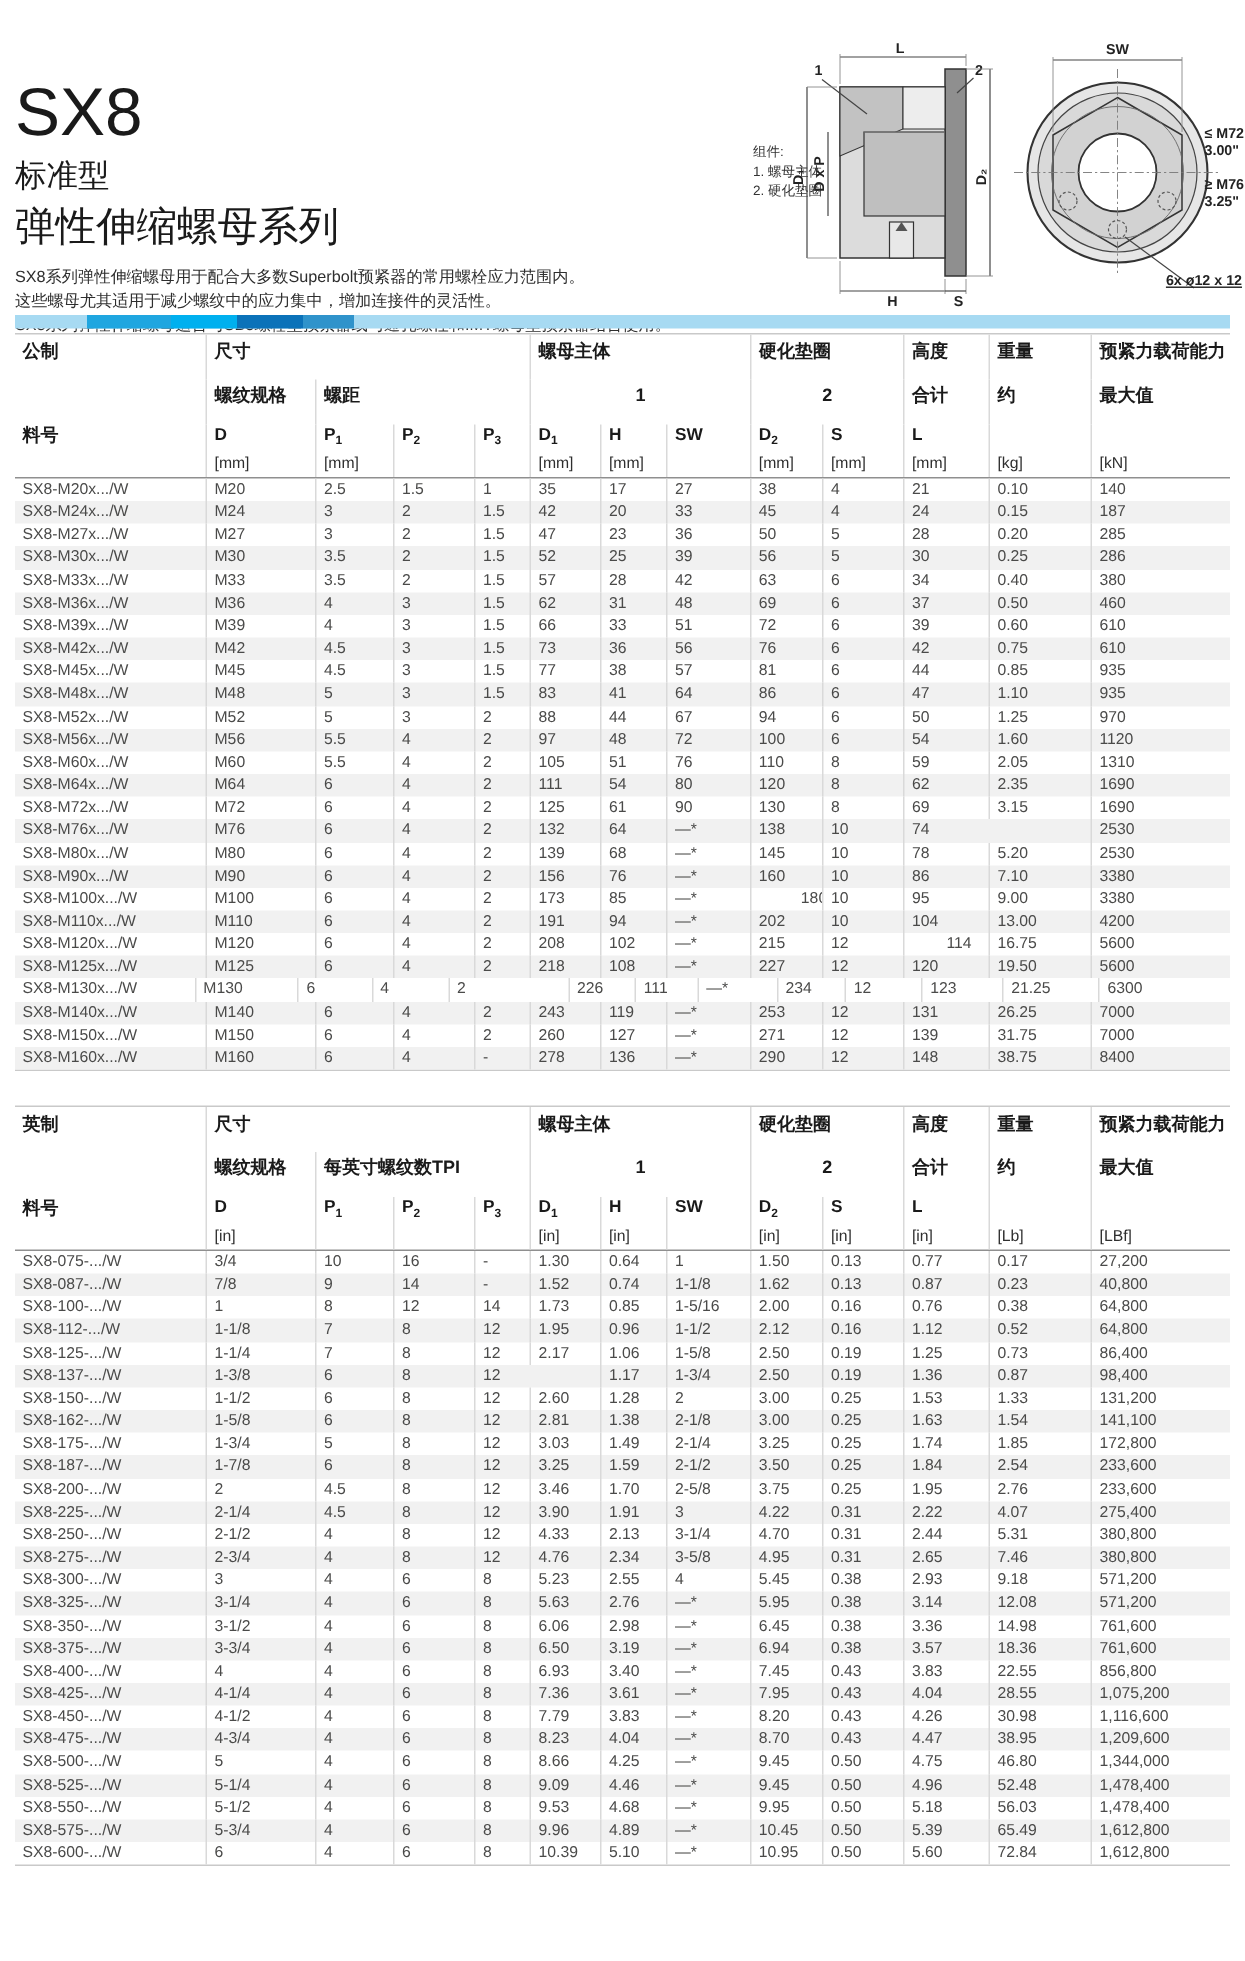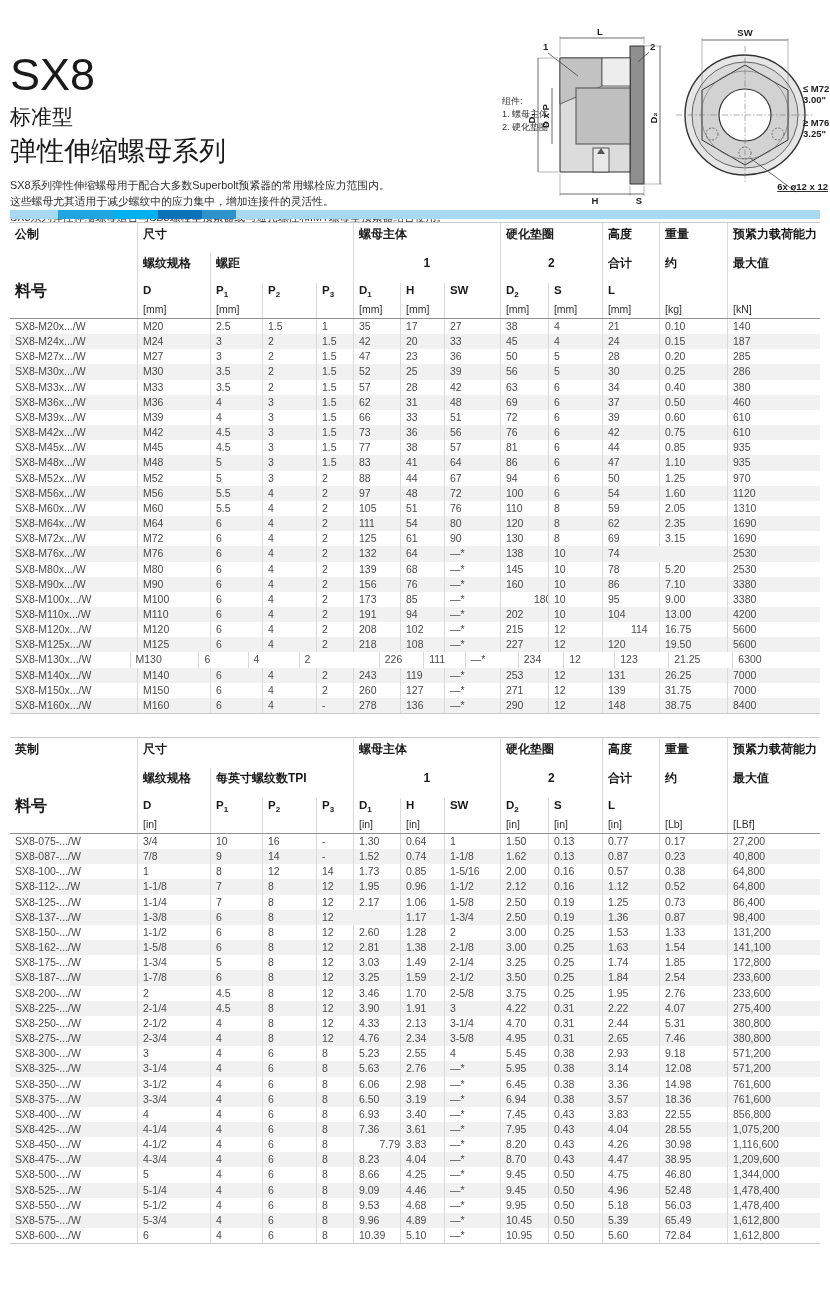--- a/index.html
+++ b/index.html
@@ -31,21 +31,21 @@
   .rowC{height:36px;border-bottom:1px solid #8f8f8f;}
   .hcell{box-sizing:border-box;font-weight:bold;font-size:12px;color:#1a1a1a;
          padding:5px 0 0 5px;line-height:13px;overflow:visible;}
   .rowB .hcell{padding-top:4px;}
   .ctr{text-align:center;padding-left:0;}
   .bl{border-left:1px solid #d9d9d9;}
   .colh{display:flex;flex-direction:column;justify-content:space-between;padding:1px 0 3px 5px;}
   .cm{font-size:11.5px;line-height:12px;height:12px;}
   .cm sub{font-size:8px;}
   .cu{font-weight:normal;font-size:10.5px;color:#2e2e2e;line-height:11px;}
-  .partlab{font-size:16px;padding-top:1px;}
+  .partlab{font-size:12px;padding-top:1px;}
   .drow{height:15.16px;}
   .drow.alt{background:#f1f1f1;}
   .dcell{box-sizing:border-box;font-size:10.5px;line-height:15.16px;color:#4a4a49;
          padding-left:5px;white-space:nowrap;overflow:hidden;}
   
   .notes{position:absolute;left:10px;top:1251px;font-size:10.5px;line-height:1.4;color:#2e2e2e;}
   .notes div{margin:0;}
 </style>
 </head>
 <body>
@@ -717,21 +717,21 @@
         <div class="dcell" style="width: 15.68%;">SX8-100-.../W</div>
         <div class="dcell bl" style="width: 9.01%;">1</div>
         <div class="dcell bl" style="width: 6.42%;">8</div>
         <div class="dcell bl" style="width: 6.67%;">12</div>
         <div class="dcell bl" style="width: 4.57%;">14</div>
         <div class="dcell bl" style="width: 5.8%;">1.73</div>
         <div class="dcell bl" style="width: 5.43%;">0.85</div>
         <div class="dcell bl" style="width: 6.91%;">1-5/16</div>
         <div class="dcell bl" style="width: 5.93%;">2.00</div>
         <div class="dcell bl" style="width: 6.67%;">0.16</div>
-        <div class="dcell bl" style="width: 7.04%;">0.57</div>
+        <div class="dcell bl" style="width: 7.04%;">0.76</div>
         <div class="dcell bl" style="width: 8.4%;">0.38</div>
         <div class="dcell bl" style="width: 11.48%;">64,800</div>
       </div>
       <div class="trow drow alt">
         <div class="dcell" style="width: 15.68%;">SX8-112-.../W</div>
         <div class="dcell bl" style="width: 9.01%;">1-1/8</div>
         <div class="dcell bl" style="width: 6.42%;">7</div>
         <div class="dcell bl" style="width: 6.67%;">8</div>
         <div class="dcell bl" style="width: 4.57%;">12</div>
         <div class="dcell bl" style="width: 5.8%;">1.95</div>
@@ -982,21 +982,21 @@
         <div class="dcell bl" style="width: 7.04%;">4.04</div>
         <div class="dcell bl" style="width: 8.4%;">28.55</div>
         <div class="dcell bl" style="width: 11.48%;">1,075,200</div>
       </div>
       <div class="trow drow">
         <div class="dcell" style="width: 15.68%;">SX8-450-.../W</div>
         <div class="dcell bl" style="width: 9.01%;">4-1/2</div>
         <div class="dcell bl" style="width: 6.42%;">4</div>
         <div class="dcell bl" style="width: 6.67%;">6</div>
         <div class="dcell bl" style="width: 4.57%;">8</div>
-        <div class="dcell bl" style="width: 5.8%; text-align: right;">7.79</div>
+        <div class="dcell bl" style="width: 5.8%;">7.79</div>
         <div class="dcell bl" style="width: 5.43%;">3.83</div>
         <div class="dcell bl" style="width: 6.91%;">—*</div>
         <div class="dcell bl" style="width: 5.93%;">8.20</div>
         <div class="dcell bl" style="width: 6.67%;">0.43</div>
         <div class="dcell bl" style="width: 7.04%;">4.26</div>
         <div class="dcell bl" style="width: 8.4%;">30.98</div>
         <div class="dcell bl" style="width: 11.48%;">1,116,600</div>
       </div>
       <div class="trow drow alt">
         <div class="dcell" style="width: 15.68%;">SX8-475-.../W</div>

